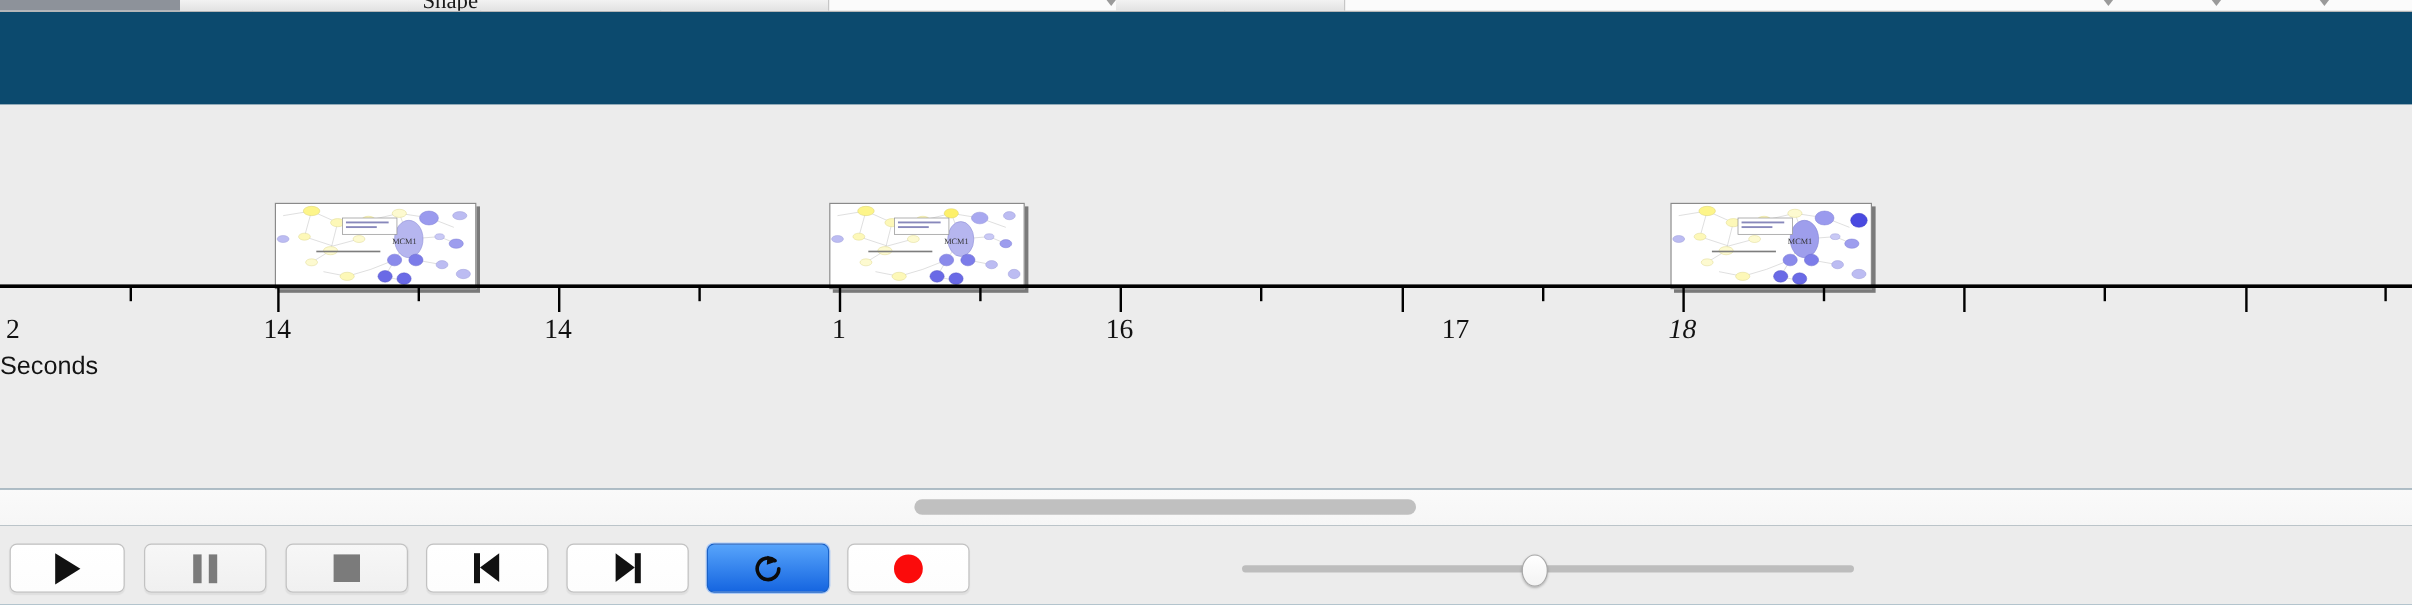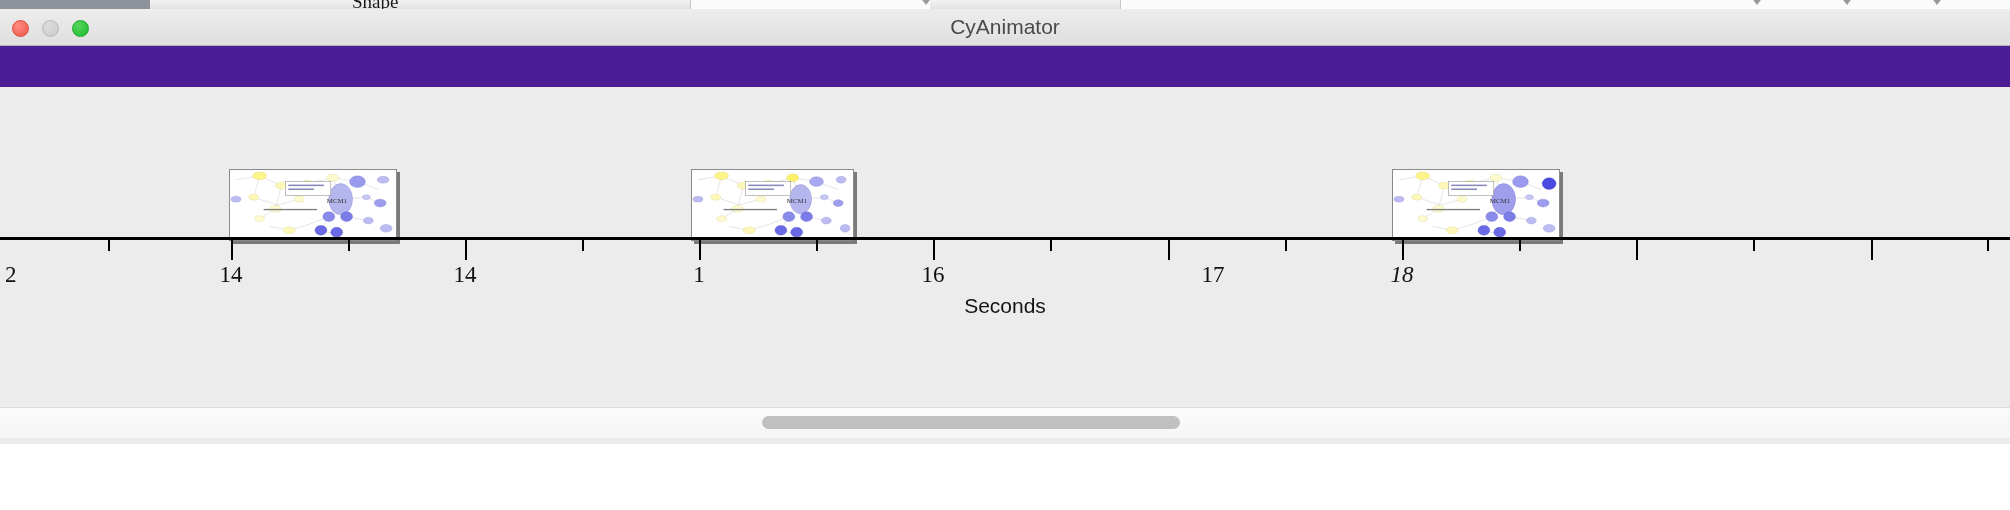--- a/index.html
+++ b/index.html
@@ -7,23 +7,23 @@
     padding: 0;
     background: #ffffff;
   }
   body {
     font-family: "Liberation Sans", sans-serif;
     -webkit-font-smoothing: antialiased;
   }
   #app {
     position: relative;
     width: 2010px;
-    height: 444px;
+    height: 504px;
     overflow: hidden;
-    background: #4c1d95;
+    background: #0c4a6e;
   }
 
   
   .bg-strip {
     position: absolute;
     left: 0; top: 0;
     width: 2010px; height: 9px;
     background: #fbfbfb;
     border-bottom: 1px solid #b6b6b6;
     overflow: hidden;
@@ -168,21 +168,21 @@
     font-size: 23px;
     color: #111;
     font-family: "Liberation Serif", serif;
     transform: translateX(-50%);
     white-space: nowrap;
   }
   .axis-title {
     position: absolute;
     top: 207px;
     width: 2010px;
-    text-align: center;
+    text-align: left;
     font-size: 21px;
     color: #141414;
   }
 
   
   .scroll-track {
     position: absolute;
     left: 0; top: 407px;
     width: 2010px; height: 30px;
     background: linear-gradient(180deg, #fafafa 0%, #f6f6f6 100%);
@@ -306,26 +306,20 @@
     <div class="bg-chunk" style="left:550px;width:140px;"></div>
     <div class="bg-chunk" style="left:930px;width:90px;"></div>
     <div class="bg-chunk" style="left:1020px;width:100px;"></div>
     <div class="bg-word" style="left:352px;">Shape</div>
     <div class="bg-tri" style="left:919px;"></div>
     <div class="bg-tri" style="left:1750px;"></div>
     <div class="bg-tri" style="left:1840px;"></div>
     <div class="bg-tri" style="left:1930px;"></div>
   </div>
 
-  <div class="titlebar">
-    <div class="traffic tl-close"></div>
-    <div class="traffic tl-min"></div>
-    <div class="traffic tl-zoom"></div>
-    <div class="title-text">CyAnimator</div>
-  </div>
 
 
   <div class="timeline">
 
     <div class="keyframe" style="left:229px; top:82px; width:168px; height:72px;">
       <svg class="kf-canvas" viewBox="0 0 168 72" preserveAspectRatio="none">
         <g stroke="#c9c9c9" stroke-width="0.5" fill="none">
           <path d="M6 10 L30 6 L52 16 L78 14 L104 8 L130 12 L150 20"></path>
           <path d="M30 6 L24 28 L48 36 L70 30"></path>
           <path d="M104 8 L112 30 L100 48 L80 56"></path>

